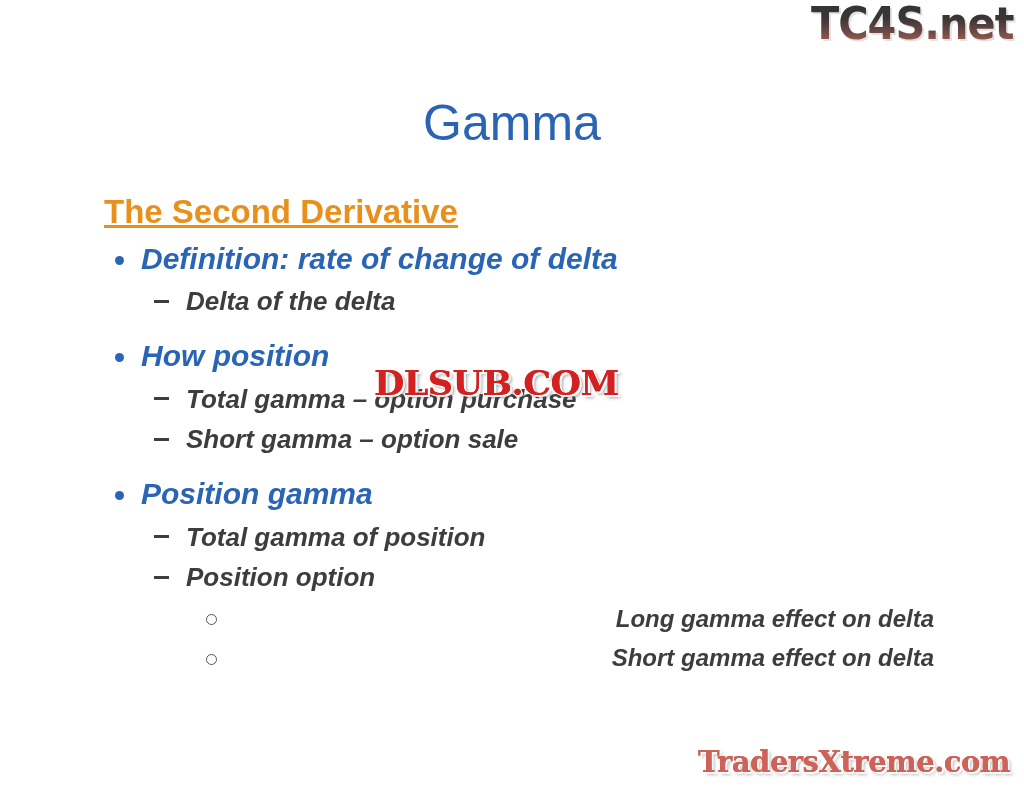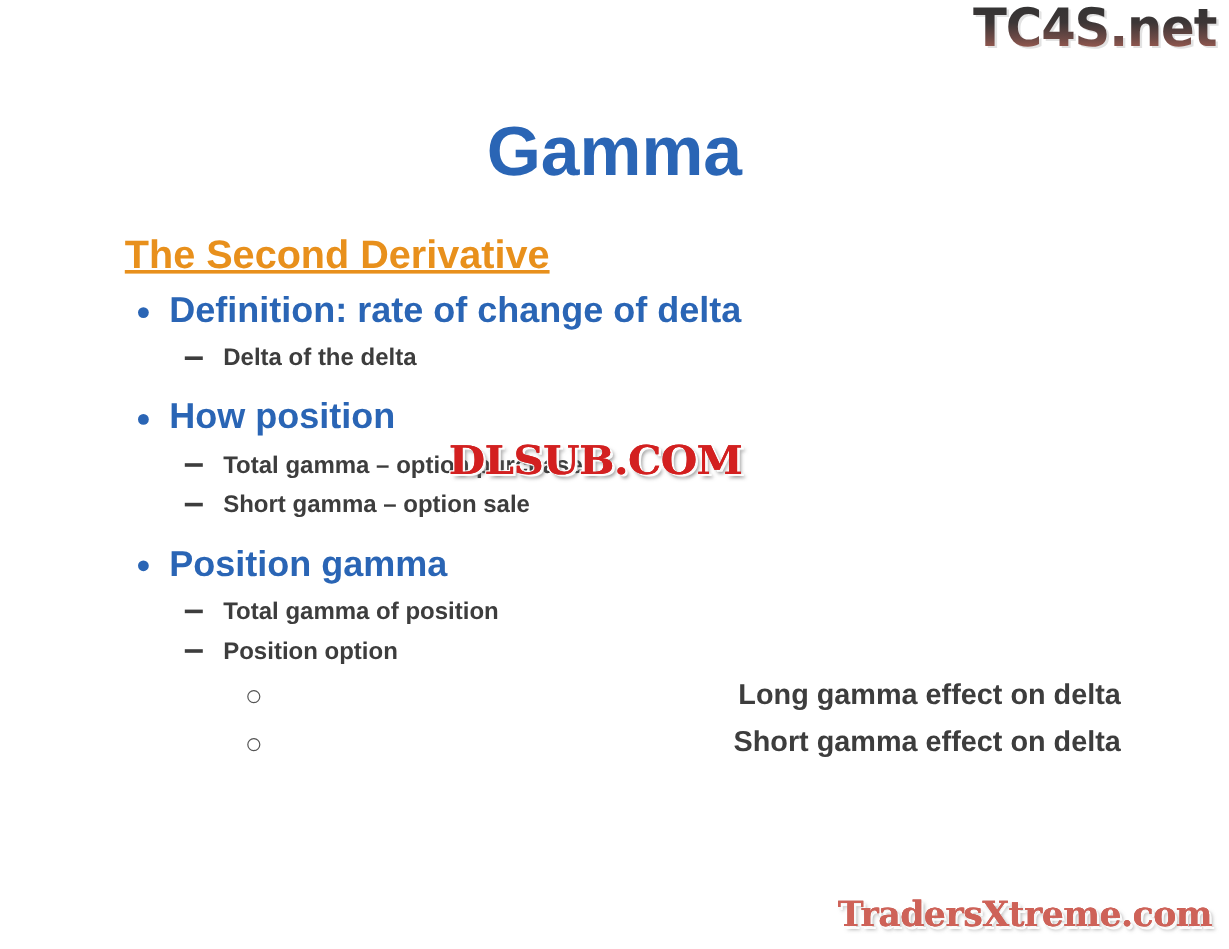--- a/index.html
+++ b/index.html
@@ -60,22 +60,22 @@
     z-index: 0;
   }
 
   
   .slide-title {
     position: absolute;
     top: 98px;
     left: 0;
     width: 1024px;
     text-align: center;
-    font-size: 58px;
-    font-weight: 700;
+    font-size: 50px;
+    font-weight: 400;
     color: #2a65b5;
     line-height: 1;
   }
 
   
   .content {
     position: absolute;
     top: 193px;
     left: 104px;
     width: 830px;
@@ -86,20 +86,21 @@
     color: #e8901c;
     line-height: 1.18;
     margin: 0 0 8px 0;
     text-decoration: underline;
   }
 
   ul.bullets {
     list-style: none;
     margin: 0;
     padding: 0;
+    font-style: italic;
   }
   li.lvl {
     position: relative;
     list-style: none;
     margin: 0;
     padding: 0;
   }
 
   
   li.lvl1 {
@@ -117,21 +118,21 @@
     width: 9px;
     height: 9px;
     border-radius: 50%;
     background: #2a65b5;
   }
 
   
   li.lvl2 {
     padding-left: 82px;
     margin-top: 7px;
-    font-size: 20px;
+    font-size: 26px;
     font-weight: 700;
     color: #3d3d3d;
     line-height: 1.3;
   }
   li.lvl2 > .marker {
     position: absolute;
     left: 50px;
     top: 0.56em;
     width: 15px;
     height: 3px;

